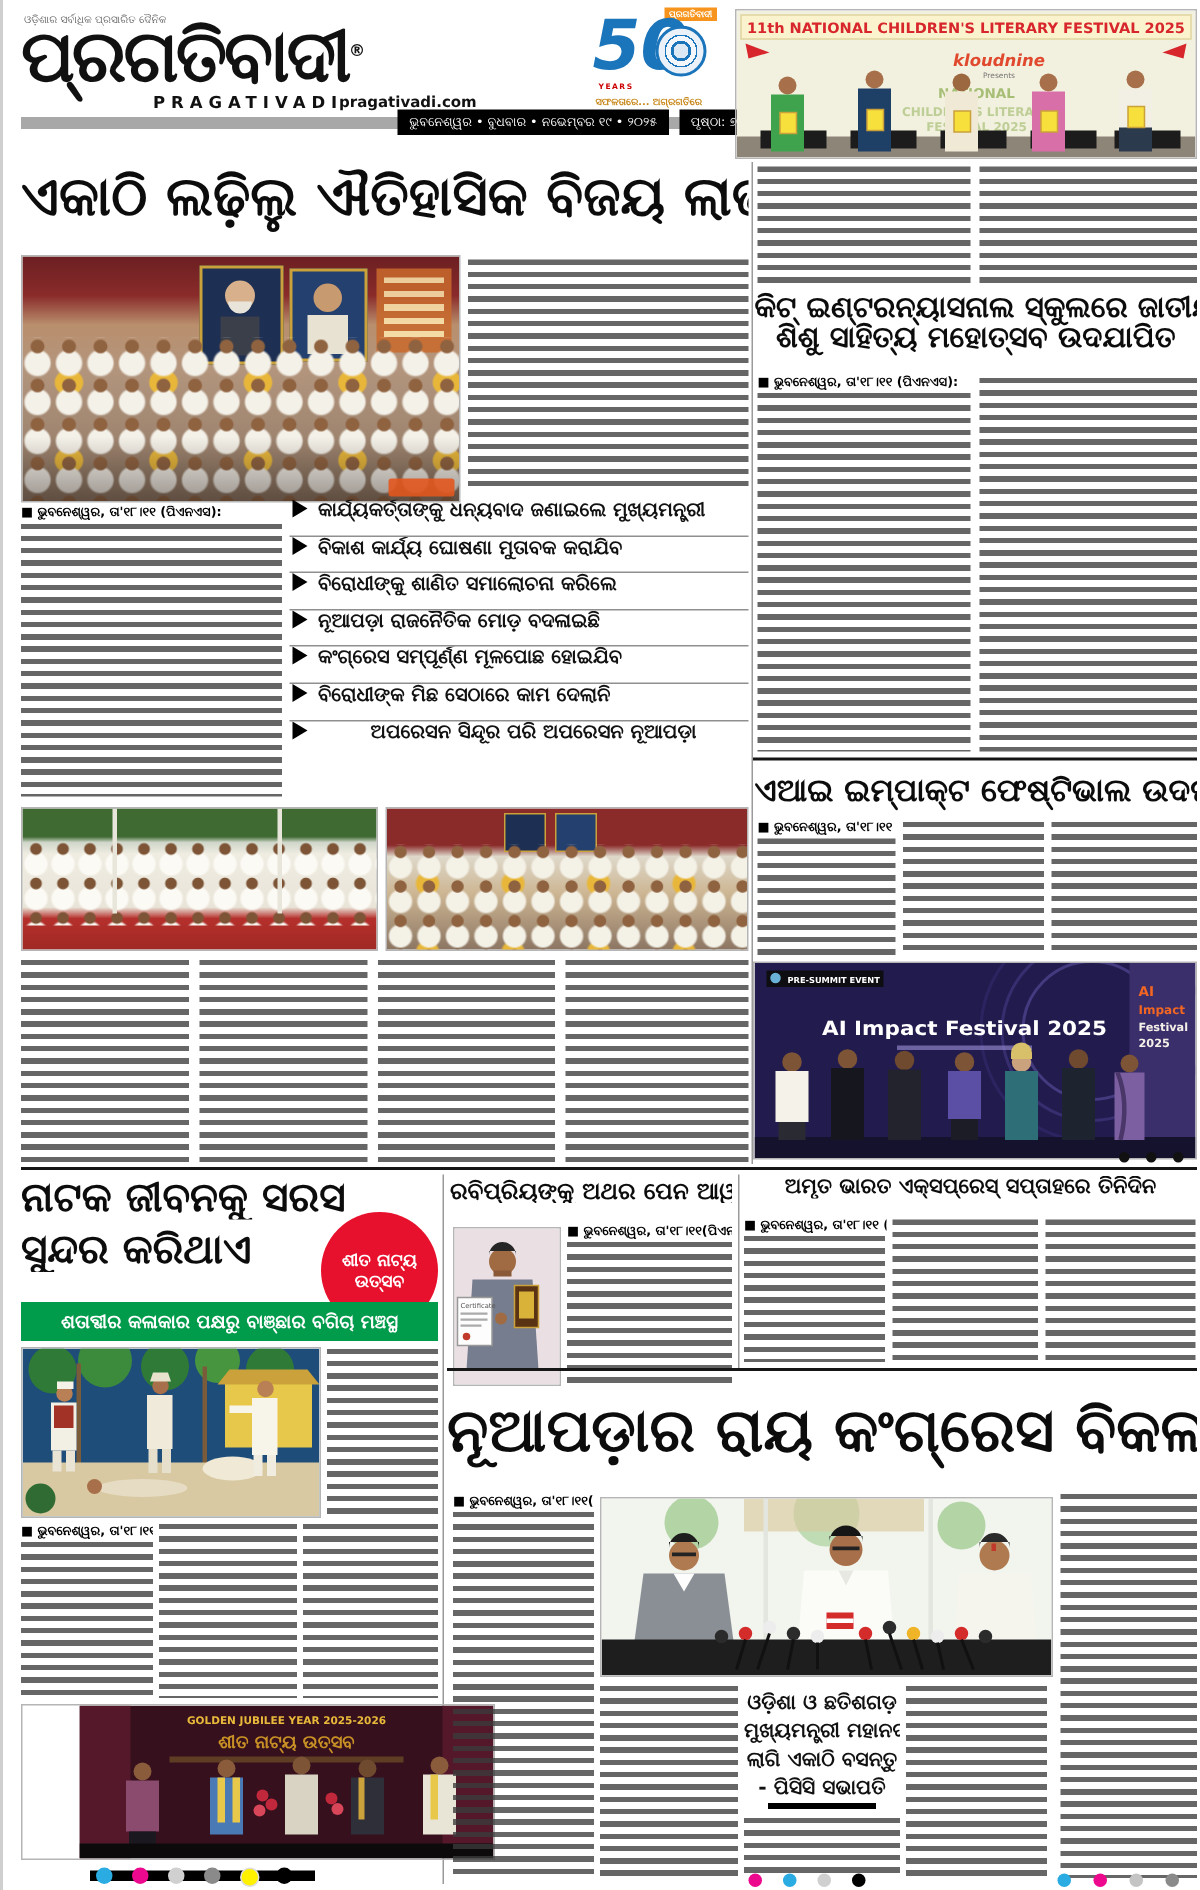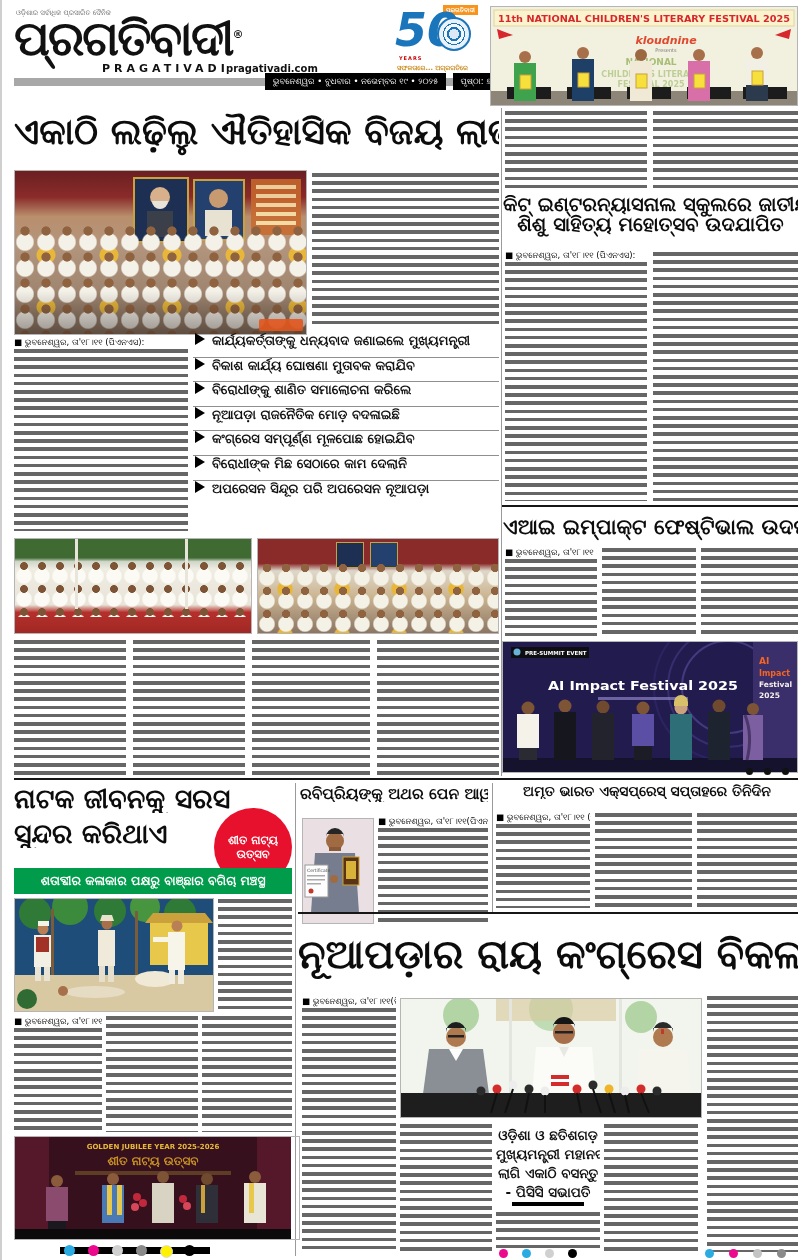--- a/index.html
+++ b/index.html
@@ -1,31 +1,31 @@
 <!DOCTYPE html>
 <html><head>
 <meta charset="utf-8">
 <style>
   html,body{margin:0;padding:0;background:#e9e9e9;font-family:"DejaVu Sans",sans-serif;}
   #page{position:relative;width:800px;height:1260px;background:#fff;margin:0 auto;
         border-left:2px solid #cfcfcf;border-bottom:2px solid #cfcfcf;overflow:hidden;color:#111;}
   .abs{position:absolute;}
   
   .tx{background-image:repeating-linear-gradient(to bottom,#3b3b3b 0,#3b3b3b 3.6px,transparent 3.6px,transparent 8.2px);opacity:.78;}
-  .byline{font-size:8.5px;font-weight:normal;white-space:nowrap;overflow:hidden;color:#000;}
+  .byline{font-size:8.5px;font-weight:bold;white-space:nowrap;overflow:hidden;color:#000;}
   .hl{font-weight:bold;color:#0c0c0c;line-height:1.05;overflow:hidden;}
   .ctr{text-align:center;}
   .nw{white-space:nowrap;}
   .vrule{background:#9a9a9a;width:1px;}
   .hrule{background:#161616;}
   .ph{overflow:hidden;border:1px solid #b5b5b5;box-sizing:border-box;}
   .crowd{background-size:21px 26px;}
   .dot{border-radius:50%;}
   .bullet-row{display:flex;align-items:flex-start;height:23.6px;border-bottom:1px solid #8f8f8f;overflow:hidden;}
-  .bullet-row:last-child{border-bottom:none;}
+  .bullet-row:last-child{border-bottom:none;gap:35px;}
   .arr{width:0;height:0;border-left:10px solid #000;border-top:6px solid transparent;border-bottom:6px solid transparent;margin:0 7px 0 2px;flex:none;}
   .bullet-t{font-size:13px;font-weight:bold;white-space:nowrap;overflow:hidden;}
   .badge{background:#e8112d;color:#fff;border-radius:50%;display:flex;flex-direction:column;justify-content:center;text-align:center;font-weight:bold;}
   .gbanner{background:#009b4b;color:#fff;font-weight:bold;text-align:center;overflow:hidden;}
   .datebar{background:#000;color:#fff;font-size:8.5px;display:flex;align-items:center;justify-content:center;overflow:hidden;white-space:nowrap;}
   .quote{font-size:13.5px;font-weight:bold;line-height:1.4;text-align:center;overflow:hidden;}
   svg text{font-family:"DejaVu Sans",sans-serif;}
 </style>
 </head>
 <body>
@@ -275,21 +275,21 @@
       <circle cx="12" cy="100" r="10" fill="#2f6b33"></circle>
     </svg>
   </div>
   <div class="abs tx" style="left:216px;top:899px;width:74px;height:112px;"></div>
 
   <div class="abs byline" style="left:12px;top:1016px;width:88px;">■ ଭୁବନେଶ୍ୱର, ତା'୧୮।୧୧(ପିଏନଏସ)</div>
   <div class="abs tx" style="left:12px;top:1028px;width:88px;height:104px;"></div>
   <div class="abs tx" style="left:104px;top:1016px;width:92px;height:116px;"></div>
   <div class="abs tx" style="left:200px;top:1016px;width:90px;height:116px;"></div>
 
-  <div class="abs ph" style="left:12px;top:1136px;width:286px;height:104px;">
+  <div class="abs ph" style="left:12px;top:1136px;width:316px;height:104px;padding-left:38px;">
     <svg width="276" height="102" viewBox="0 0 276 102">
       <rect width="276" height="102" fill="#36101c"></rect>
       <rect x="0" y="0" width="34" height="102" fill="#54182a"></rect>
         <rect x="242" y="0" width="34" height="102" fill="#54182a"></rect>
       <text x="138" y="12" font-size="7" font-weight="bold" fill="#e8b93a" text-anchor="middle">GOLDEN JUBILEE YEAR 2025-2026</text>
       <text x="138" y="28" font-size="12" font-weight="bold" fill="#d9a027" text-anchor="middle" opacity=".9">ଶୀତ ନାଟ୍ୟ ଉତ୍ସବ</text>
       <rect x="60" y="34" width="156" height="4" fill="#7a5c2a" opacity=".6"></rect>
       <g>
         <circle cx="42" cy="44" r="6" fill="#8a5c3b"></circle>
           <rect x="31" y="50" width="22" height="34" fill="#8a4b6e"></rect>

